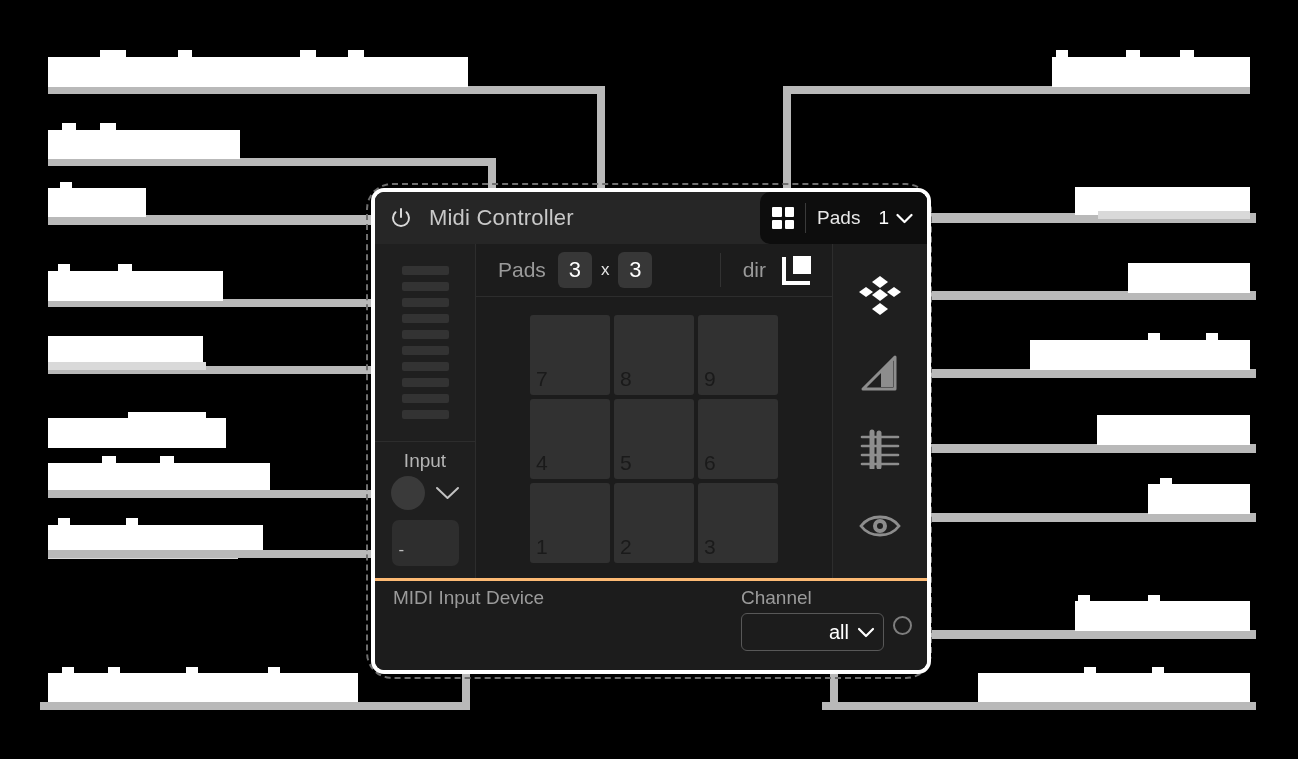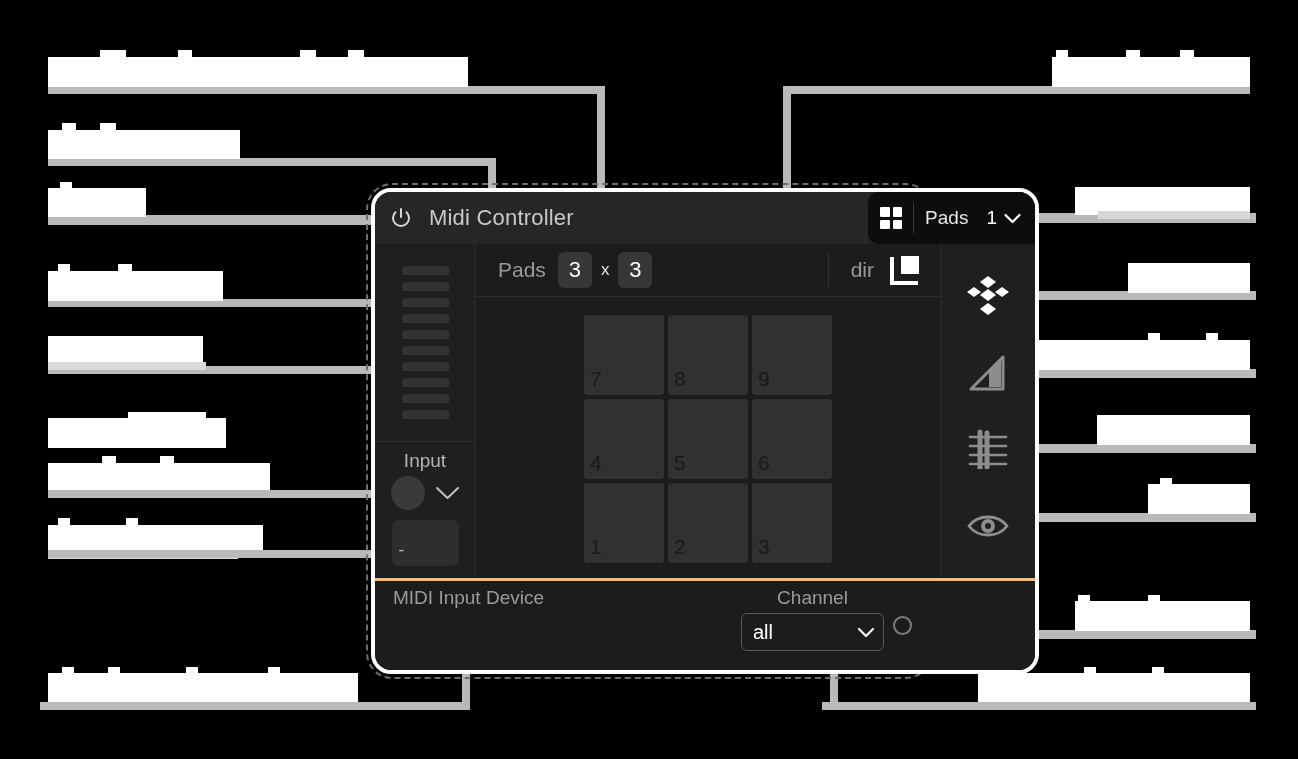--- a/index.html
+++ b/index.html
@@ -9,22 +9,22 @@
     background:#000;
   }
 
   
   .lead{position:absolute;background:#b9b9b9;}
   .redact{position:absolute;background:#ffffff;}
   .redact.soft{background:#d9d9d9;}
 
   
   #plugin-window{
-    position:absolute;left:371px;top:188px;width:668px;height:486px;
-    border-radius:20px;
+    position:absolute;left:371px;top:188px;width:560px;height:486px;
+    border-radius:13px;
     background:#1c1c1c;
     border:4px solid #ffffff;
     box-sizing:border-box;
     overflow:hidden;
     display:flex;flex-direction:column;
   }
   #plugin-dotted{
     position:absolute;left:366px;top:183px;width:566px;height:496px;
     border-radius:26px;
     border:2px dashed #6e6e6e;
@@ -120,22 +120,22 @@
   .fld{display:flex;flex-direction:column;}
   .fld-label{color:#9b9b9b;font-size:19px;margin-bottom:4px;}
   .sel{
     height:38px;border:1px solid #585858;border-radius:6px;background:#1c1c1c;
     display:flex;align-items:center;color:#ffffff;font-size:20px;padding:0 8px 0 11px;
     box-sizing:border-box;justify-content:space-between;gap:8px;
   }
   .dev-fld{flex:0 0 338px;}
   .dev-fld .sel{width:338px;}
   .ch-fld{margin-left:10px;flex:0 0 143px;}
-  .ch-fld .fld-label{text-align:center;}
-  .ch-fld .sel{width:143px;}
+  .ch-fld .fld-label{text-align:left;}
+  .ch-fld .sel{width:143px;justify-content:flex-end;}
   .midi-led{
     width:19px;height:19px;border-radius:50%;border:2px solid #7e7e7e;background:#1c1c1c;
     margin:29px 0 0 9px;flex:0 0 19px;box-sizing:border-box;
   }
 </style>
 </head>
 <body>
 
 <div>
 

